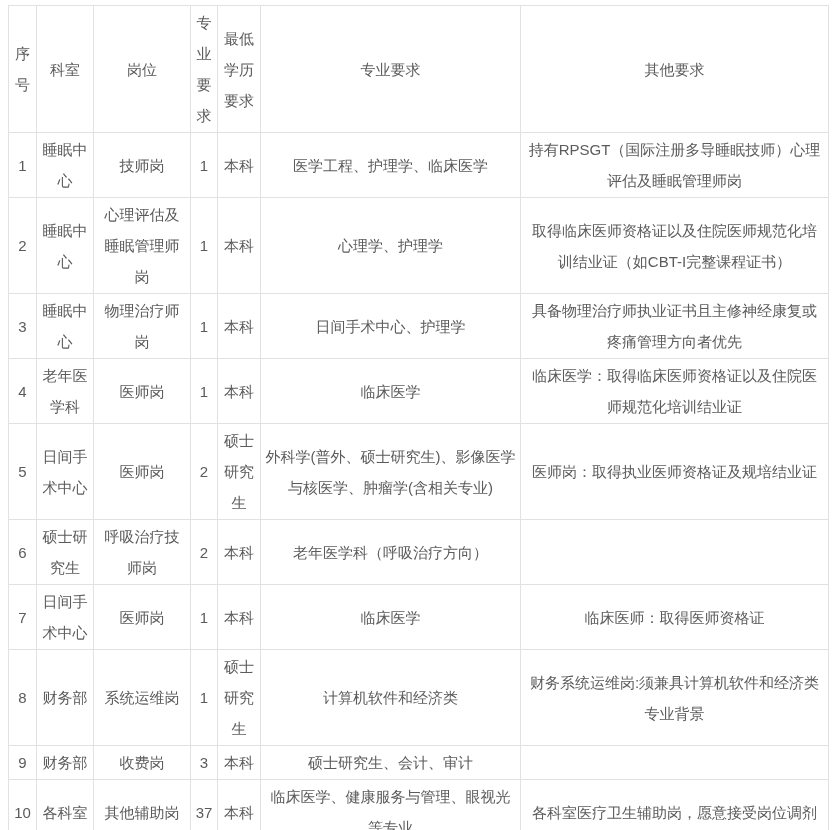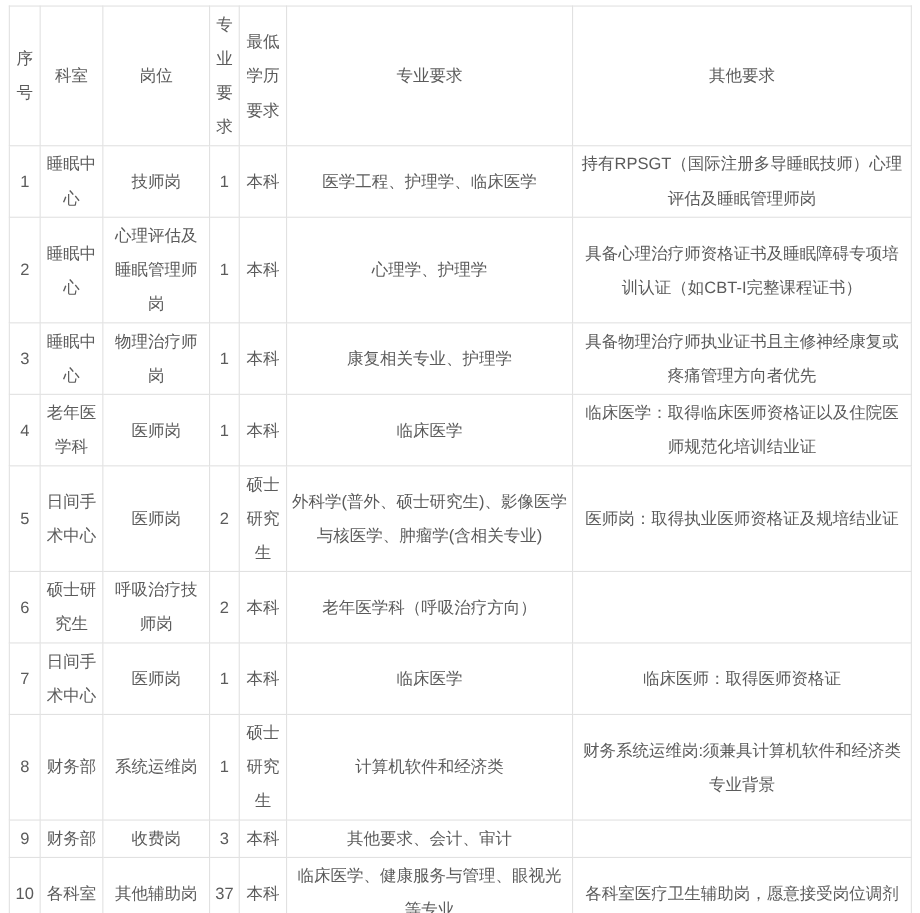--- a/index.html
+++ b/index.html
@@ -78,29 +78,29 @@
           <td>医学工程、护理学、临床医学</td>
           <td>持有RPSGT（国际注册多导睡眠技师）心理评估及睡眠管理师岗</td>
         </tr>
         <tr>
           <td>2</td>
           <td>睡眠中心</td>
           <td>心理评估及睡眠管理师岗</td>
           <td>1</td>
           <td>本科</td>
           <td>心理学、护理学</td>
-          <td>具备心理治疗师资格证书及睡眠障碍专项培训认证（如CBT-I完整课程证书）</td>
+          <td>取得临床医师资格证以及住院医师规范化培训结业证（如CBT-I完整课程证书）</td>
         </tr>
         <tr>
           <td>3</td>
           <td>睡眠中心</td>
           <td>物理治疗师岗</td>
           <td>1</td>
           <td>本科</td>
-          <td>康复相关专业、护理学</td>
+          <td>日间手术中心、护理学</td>
           <td>具备物理治疗师执业证书且主修神经康复或疼痛管理方向者优先</td>
         </tr>
         <tr>
           <td>4</td>
           <td>老年医学科</td>
           <td>医师岗</td>
           <td>1</td>
           <td>本科</td>
           <td>临床医学</td>
           <td>临床医学：取得临床医师资格证以及住院医师规范化培训结业证</td>
@@ -140,21 +140,21 @@
           <td>硕士研究生</td>
           <td>计算机软件和经济类</td>
           <td>财务系统运维岗:须兼具计算机软件和经济类专业背景</td>
         </tr>
         <tr>
           <td>9</td>
           <td>财务部</td>
           <td>收费岗</td>
           <td>3</td>
           <td>本科</td>
-          <td>其他要求、会计、审计</td>
+          <td>硕士研究生、会计、审计</td>
           <td></td>
         </tr>
         <tr>
           <td>10</td>
           <td>各科室</td>
           <td>其他辅助岗</td>
           <td>37</td>
           <td>本科</td>
           <td>临床医学、健康服务与管理、眼视光等专业</td>
           <td>各科室医疗卫生辅助岗，愿意接受岗位调剂</td>

